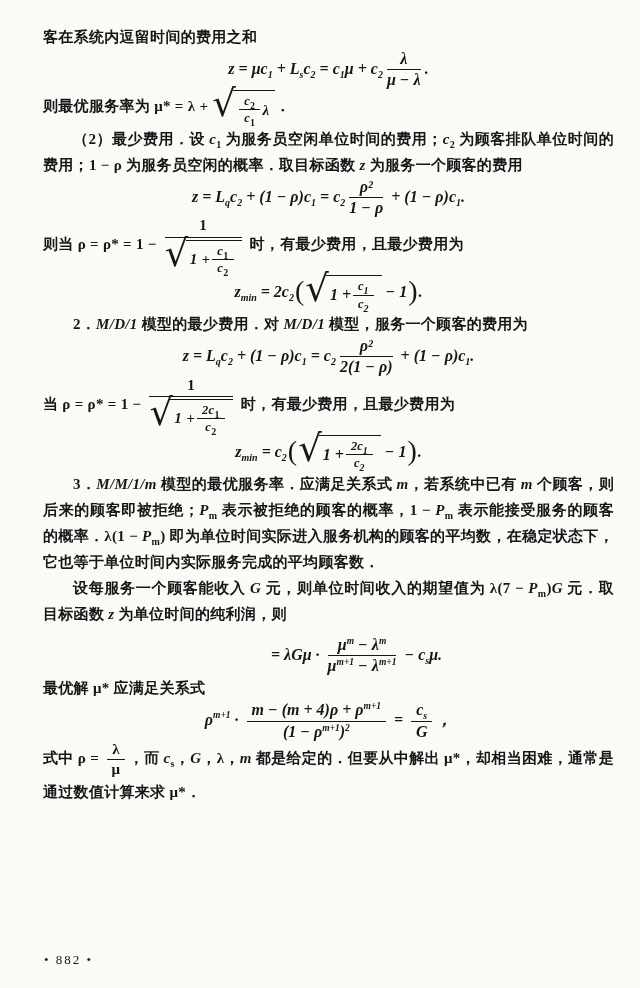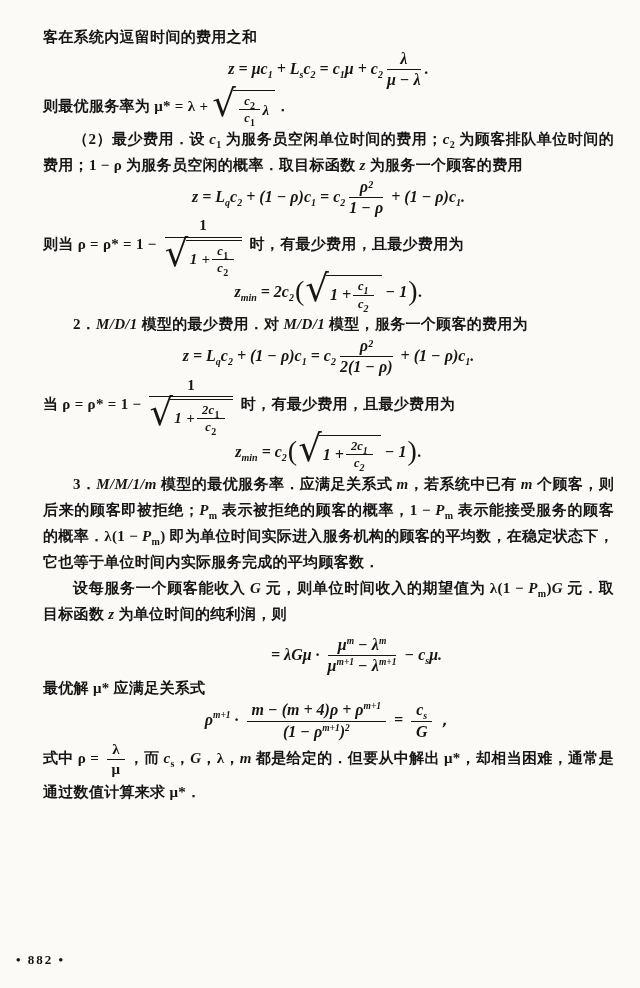--- a/index.html
+++ b/index.html
@@ -46,22 +46,22 @@
     border-top:1.7px solid #161616;display:inline-flex;align-items:center;
     padding:3px 6px 0 4px;
   }
   .bigp{
     font-size:28px;font-style:normal;font-weight:400;
     vertical-align:middle;line-height:0;position:relative;top:-2px;margin:0 1px;
   }
   .f6box{display:inline-block;text-align:left;}
   .f6l2{margin-top:9px;padding-left:56px;}
   .pagenum{
-    position:absolute;left:16px;bottom:20px;
-    font-size:13px;font-weight:700;letter-spacing:2px;margin-top:12px;
+    position:absolute;left:44px;bottom:20px;
+    font-size:13px;font-weight:400;letter-spacing:2px;margin-top:12px;
   }
 </style>
 </head>
 <body>
 
 <div class="page">
 
   <p class="cn"><span>客在系统内逗留时间的费用之和</span></p>
 
   <div class="formula"><i>z = μc</i><sub>1</sub><i> + L</i><sub>s</sub><i>c</i><sub>2</sub><i> = c</i><sub>1</sub><i>μ + c</i><sub>2</sub><span class="frac">
@@ -139,21 +139,21 @@
           <i>1 + </i>
           <span class="frac small">
             <span class="num"><i>2c</i><sub>1</sub></span>
             <span class="den"><i>c</i><sub>2</sub></span>
           </span>
         </span>
       </span><i> − 1</i><span class="bigp">)</span><i>.</i></div>
 
   <p class="cn indent mt10"><span class="bd">3．</span><i class="bd">M/M/1/m</i><span class="bd"> 模型的最优服务率．</span><span>应满足关系式 </span><i>m</i><span>，若系统中已有 </span><i>m</i><span> 个顾客，则后来的顾客即被拒绝；</span><i>P</i><sub>m</sub><span> 表示被拒绝的顾客的概率，1 − </span><i>P</i><sub>m</sub><span> 表示能接受服务的顾客的概率．λ(1 − </span><i>P</i><sub>m</sub><span>) 即为单位时间实际进入服务机构的顾客的平均数，在稳定状态下，它也等于单位时间内实际服务完成的平均顾客数．</span></p>
 
-  <p class="cn indent"><span>设每服务一个顾客能收入 </span><i>G</i><span> 元，则单位时间收入的期望值为 λ(1 − </span><i>P</i><sub>m</sub><span>)</span><i>G</i><span> 元．取目标函数 </span><i>z</i><span> 为单位时间的纯利润，则</span></p>
+  <p class="cn indent"><span>设每服务一个顾客能收入 </span><i>G</i><span> 元，则单位时间收入的期望值为 λ(7 − </span><i>P</i><sub>m</sub><span>)</span><i>G</i><span> 元．取目标函数 </span><i>z</i><span> 为单位时间的纯利润，则</span></p>
 
   <div class="formula"><span class="f6box"><span class="f6l2" style="display:block"><i>= λGμ · </i><span class="frac">
             <span class="num"><i>μ</i><sup class="e">m</sup><i> − λ</i><sup class="e">m</sup></span>
             <span class="den"><i>μ</i><sup class="e">m+1</sup><i> − λ</i><sup class="e">m+1</sup></span>
           </span><i> − c</i><sub>s</sub><i>μ.</i></span></span></div>
 
   <p class="cn mt4"><span>最优解 μ* 应满足关系式</span></p>
 
   <div class="formula"><i>ρ</i><sup class="e">m+1</sup><i> · </i><span class="frac">
         <span class="num"><i>m − (m + 4)ρ + ρ</i><sup class="e">m+1</sup></span>

